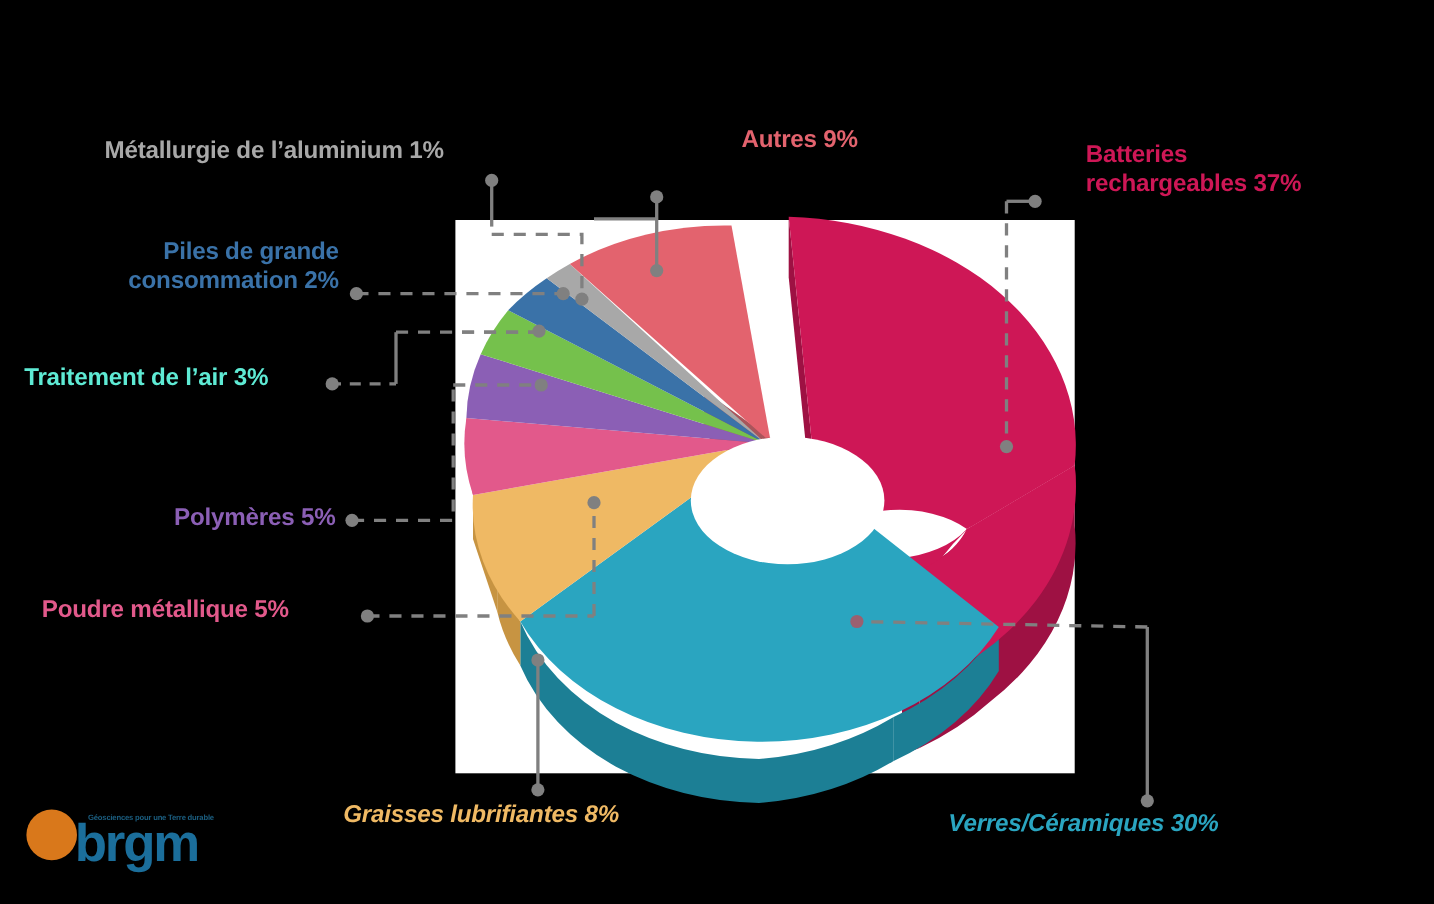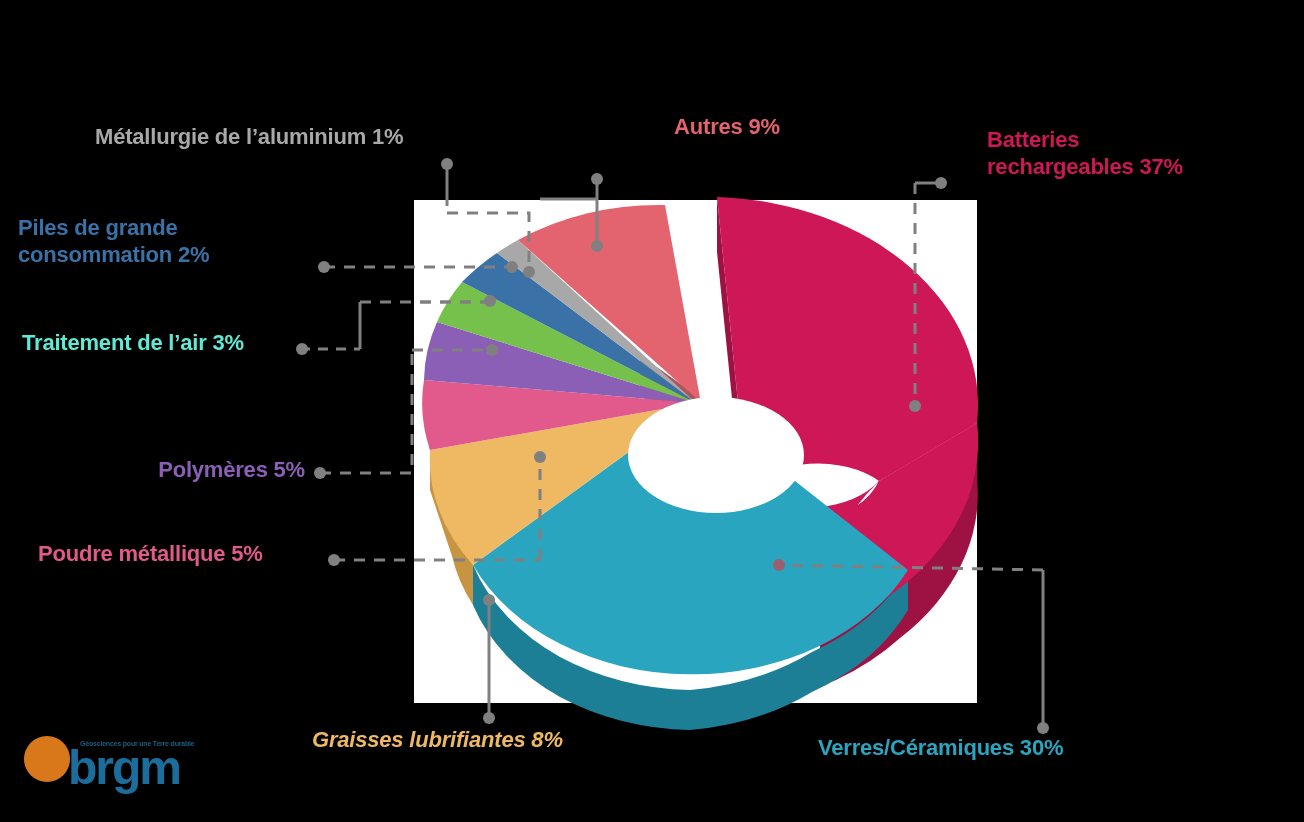--- a/index.html
+++ b/index.html
@@ -26,26 +26,26 @@
     font-weight: bold;
     font-size: 22px;
     line-height: 1.22;
     letter-spacing: -0.2px;
     white-space: pre-line;
   }
 
   .lbl-alu   { left: 95px;  top: 124px; width: 470px; text-align: left; }
   .lbl-autres{ left: 617px; top: 114px; width: 220px; text-align: center; }
   .lbl-batt  { left: 955px; top: 127px; width: 235px; text-align: left; margin-left: 32px; }
-  .lbl-piles { left: 18px;  top: 215px; width: 290px; text-align: left; }
+  .lbl-piles { left: 18px;  top: 215px; width: 290px; text-align: right; }
   .lbl-air   { left: 22px;  top: 330px; width: 290px; text-align: left; }
   .lbl-poly  { left: 45px;  top: 457px; width: 260px; text-align: right; }
   .lbl-poudre{ left: 38px;  top: 541px; width: 290px; text-align: left; }
   .lbl-grais { left: 312px; top: 727px; width: 380px; text-align: left; font-style: italic; }
-  .lbl-verre { left: 818px; top: 735px; width: 380px; text-align: left; }
+  .lbl-verre { left: 795px; top: 735px; width: 380px; text-align: center; font-style: italic; }
 
   
   .logo { position: absolute; left: 18px; top: 728px; width: 200px; height: 80px; }
   .logo-circle {
     position: absolute; left: 6px; top: 8px;
     width: 46px; height: 46px; border-radius: 50%;
     background: #D9781B;
   }
   .logo-tagline {
     position: absolute; left: 62px; top: 12px;

